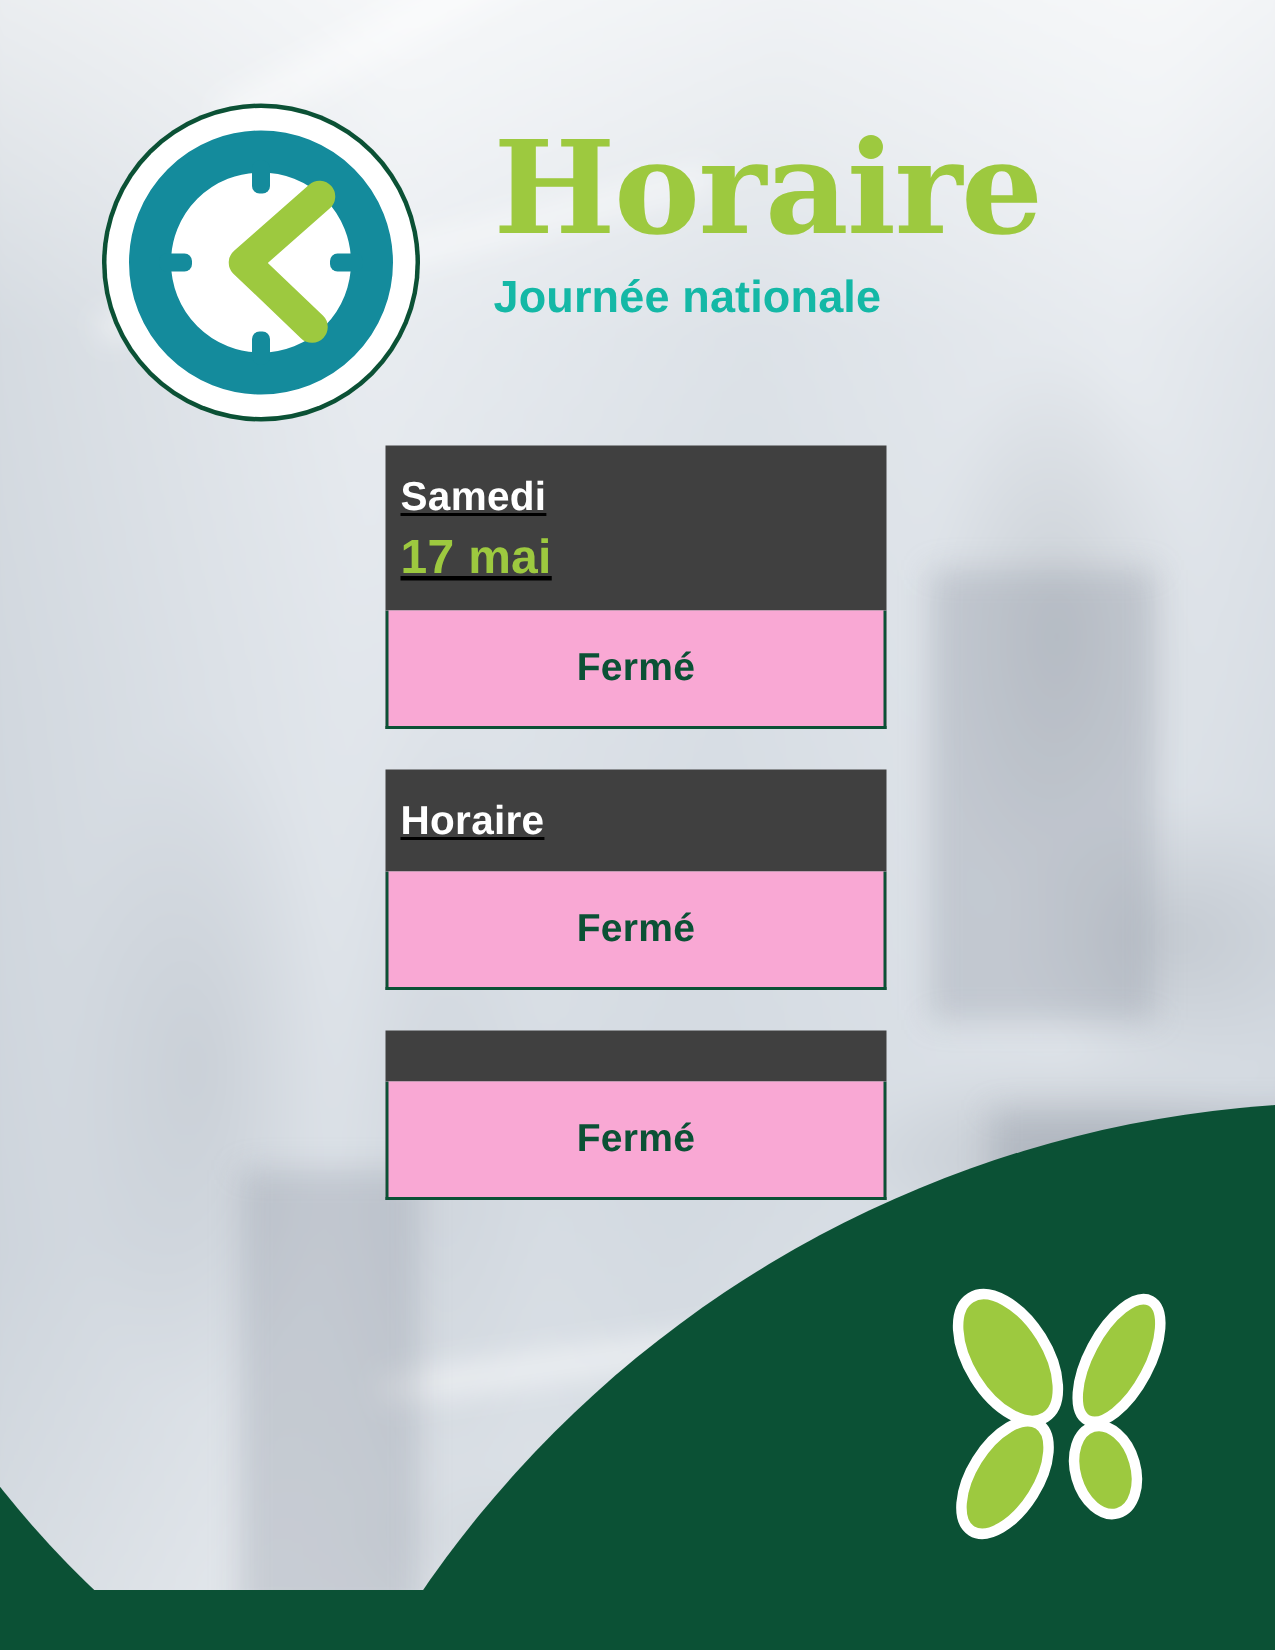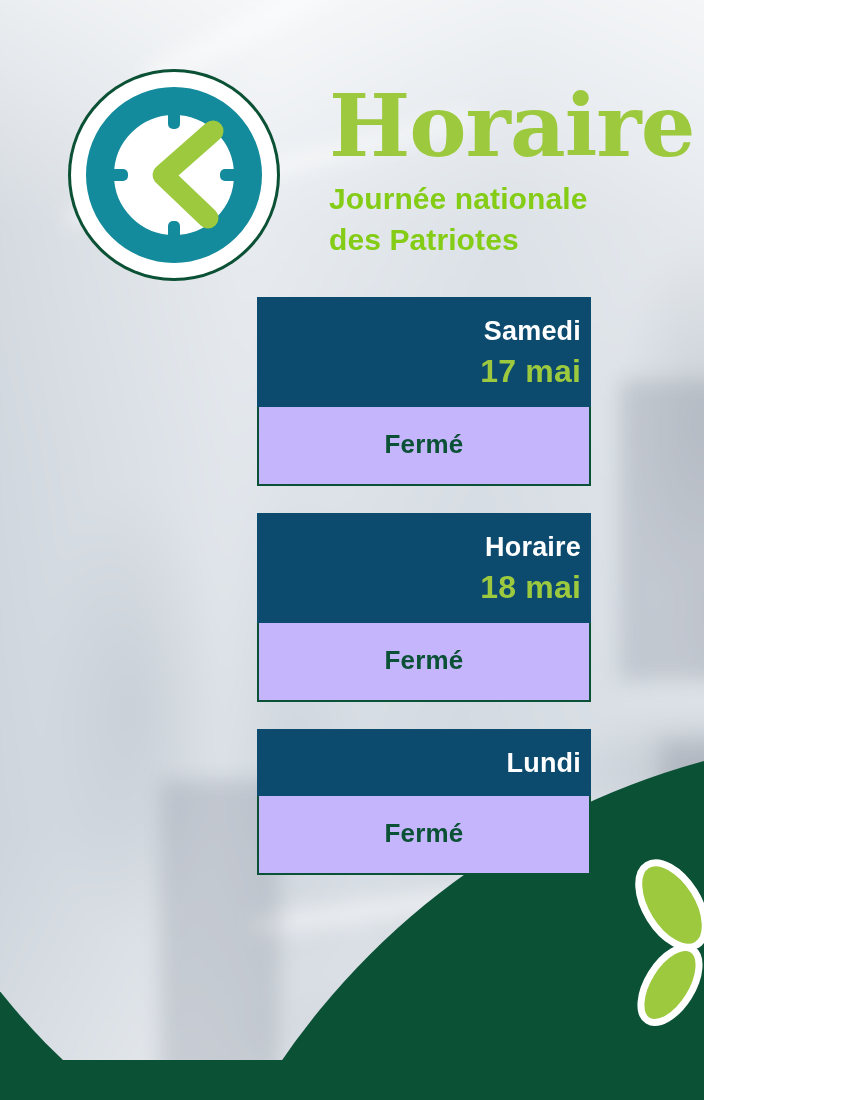--- a/index.html
+++ b/index.html
@@ -4,21 +4,21 @@
 <title>Horaire</title>
 <style>
   * { margin:0; padding:0; box-sizing:border-box; }
   html, body {
     width:850px; height:1100px;
     font-family:"Liberation Sans", sans-serif;
     overflow:hidden;
   }
   #poster {
     position:relative;
-    width:704px; height:1100px;
+    width:850px; height:1100px;
     background:#0b5135;
     overflow:hidden;
     padding-left:36px;
   }
 
   
   .bg-photo {
     position:absolute;
     left:0; top:0; width:850px; height:1100px;
     background:
@@ -84,50 +84,51 @@
     line-height:.92;
     color:#9dc93f;
     letter-spacing:-1px;
   }
   .subtitle {
     margin-top:14px;
     font-family:"Liberation Sans", sans-serif;
     font-weight:700;
     font-size:30px;
     line-height:1.35;
-    color:#84cc16;
+    color:#14b8a6;
     letter-spacing:.1px;
   }
 
   
   .cards { position:absolute; left:257px; top:297px; width:334px; }
   .card { margin-bottom:27px; }
   .card:last-child { margin-bottom:0; }
   .card-head {
-    background:#0c4a6e;
+    background:#404040;
     padding:18px 10px 16px;
-    text-align:right;
+    text-align:left;
+    text-decoration:underline;
   }
   .card-day {
     color:#ffffff;
     font-size:27px;
     font-weight:700;
     line-height:1.25;
     letter-spacing:.2px;
   }
   .card-date {
     color:#9dc93f;
     font-size:32px;
     font-weight:700;
     line-height:1.25;
     margin-top:2px;
     letter-spacing:.2px;
   }
   .card-body {
-    background:#c4b5fd;
+    background:#f9a8d4;
     border:2px solid #0b5135;
     border-top:none;
     padding:22px 10px 24px;
     text-align:center;
   }
   .card-status {
     color:#0b5135;
     font-size:26px;
     font-weight:700;
     letter-spacing:.2px;
@@ -170,49 +171,46 @@
         <rect x="153" y="101" width="22" height="12" rx="5"></rect>
       </g>
       <path d="M146 63 L96 107 L141 150" fill="none" stroke="#9dc93f" stroke-width="21" stroke-linecap="round" stroke-linejoin="round"></path>
     </svg>
   </div>
 
   <div class="heading">
     <div class="title">Horaire</div>
     <div class="subtitle">
       <div>Journée nationale</div>
-      <div>des Patriotes</div>
     </div>
   </div>
 
   <div class="cards">
 
     <div class="card">
       <div class="card-head">
         <div class="card-day">Samedi</div>
         <div class="card-date">17 mai</div>
       </div>
       <div class="card-body">
         <div class="card-status">Fermé</div>
       </div>
     </div>
 
     <div class="card">
       <div class="card-head">
         <div class="card-day">Horaire</div>
-        <div class="card-date">18 mai</div>
       </div>
       <div class="card-body">
         <div class="card-status">Fermé</div>
       </div>
     </div>
 
     <div class="card">
       <div class="card-head">
-        <div class="card-day">Lundi</div>
       </div>
       <div class="card-body">
         <div class="card-status">Fermé</div>
       </div>
     </div>
 
   </div>
 
   <div class="logo">
     <svg viewBox="0 0 180 180" width="180" height="180" aria-hidden="true">

